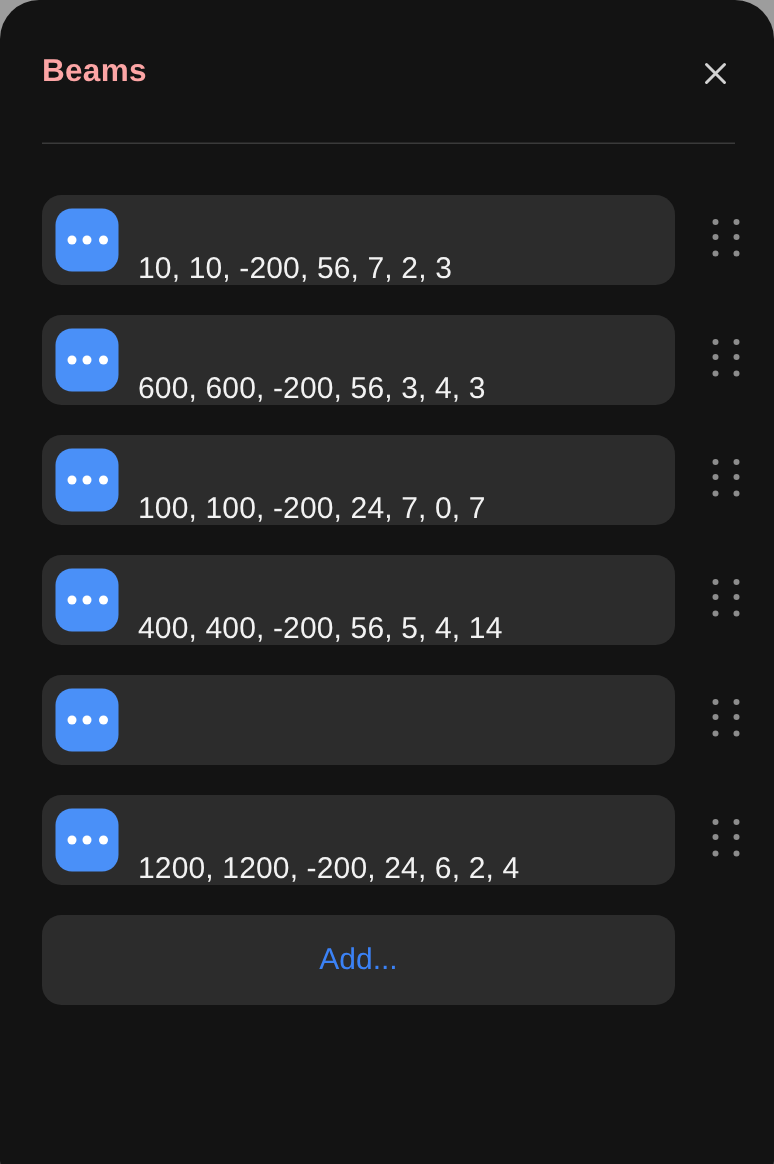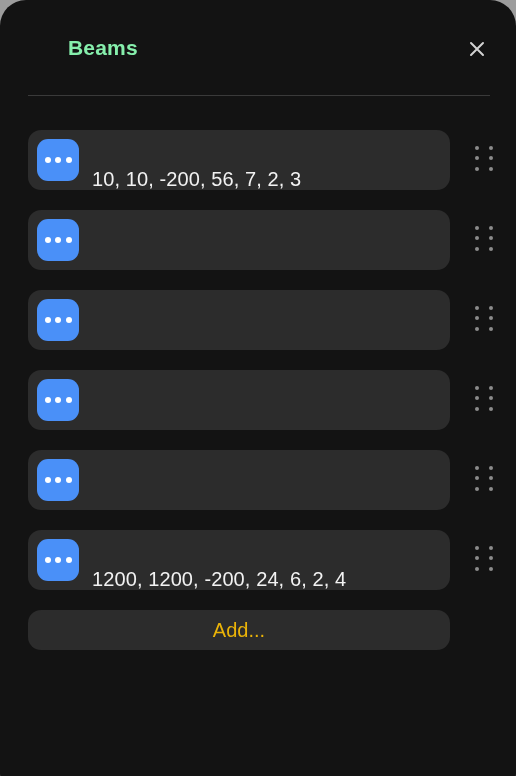--- a/index.html
+++ b/index.html
@@ -36,23 +36,22 @@
     position: relative;
     height: 95px;
     padding: 0 28px;
     display: flex;
     align-items: center;
   }
 
   .panel-title {
     font-size: 21px;
     font-weight: bold;
-    color: #86efac;
+    color: #fca5a5;
     letter-spacing: 0.2px;
-    margin-left: 40px;
   }
 
   .close-button {
     position: absolute;
     right: 22px;
     top: 32px;
     width: 34px;
     height: 34px;
     display: flex;
     align-items: center;
@@ -146,30 +145,30 @@
     height: 4px;
     border-radius: 50%;
     background: #8c8c8c;
   }
 
   
   .add-button {
     position: relative;
     left: 28px;
     width: 422px;
-    height: 40px;
+    height: 60px;
     margin-top: 9px;
     background: #2c2c2c;
     border-radius: 13px;
     display: flex;
     align-items: center;
     justify-content: center;
     cursor: pointer;
     border: none;
-    color: #eab308;
+    color: #3b82f6;
     font-family: "Liberation Sans", sans-serif;
     font-size: 20px;
   }
 </style>
 </head>
 <body>
 
 <div class="backdrop"></div>
 
 <div class="panel">
@@ -205,54 +204,57 @@
           <i></i>
         </div>
       </div>
       <div class="beam-row">
         <div class="beam-field">
           <div class="menu-button">
             <i></i>
             <i></i>
             <i></i>
           </div>
-        </div>
-        <div class="drag-handle">
-          <i></i>
-          <i></i>
-          <i></i>
-          <i></i>
-          <i></i>
-          <i></i>
-        </div>
-      </div>
-      <div class="beam-row">
-        <div class="beam-field">
-          <div class="menu-button">
-            <i></i>
-            <i></i>
-            <i></i>
-          </div>
-        </div>
-        <div class="drag-handle">
-          <i></i>
-          <i></i>
-          <i></i>
-          <i></i>
-          <i></i>
-          <i></i>
-        </div>
-      </div>
-      <div class="beam-row">
-        <div class="beam-field">
-          <div class="menu-button">
-            <i></i>
-            <i></i>
-            <i></i>
-          </div>
+          <span class="beam-value">600, 600, -200, 56, 3, 4, 3</span>
+        </div>
+        <div class="drag-handle">
+          <i></i>
+          <i></i>
+          <i></i>
+          <i></i>
+          <i></i>
+          <i></i>
+        </div>
+      </div>
+      <div class="beam-row">
+        <div class="beam-field">
+          <div class="menu-button">
+            <i></i>
+            <i></i>
+            <i></i>
+          </div>
+          <span class="beam-value">100, 100, -200, 24, 7, 0, 7</span>
+        </div>
+        <div class="drag-handle">
+          <i></i>
+          <i></i>
+          <i></i>
+          <i></i>
+          <i></i>
+          <i></i>
+        </div>
+      </div>
+      <div class="beam-row">
+        <div class="beam-field">
+          <div class="menu-button">
+            <i></i>
+            <i></i>
+            <i></i>
+          </div>
+          <span class="beam-value">400, 400, -200, 56, 5, 4, 14</span>
         </div>
         <div class="drag-handle">
           <i></i>
           <i></i>
           <i></i>
           <i></i>
           <i></i>
           <i></i>
         </div>
       </div>

